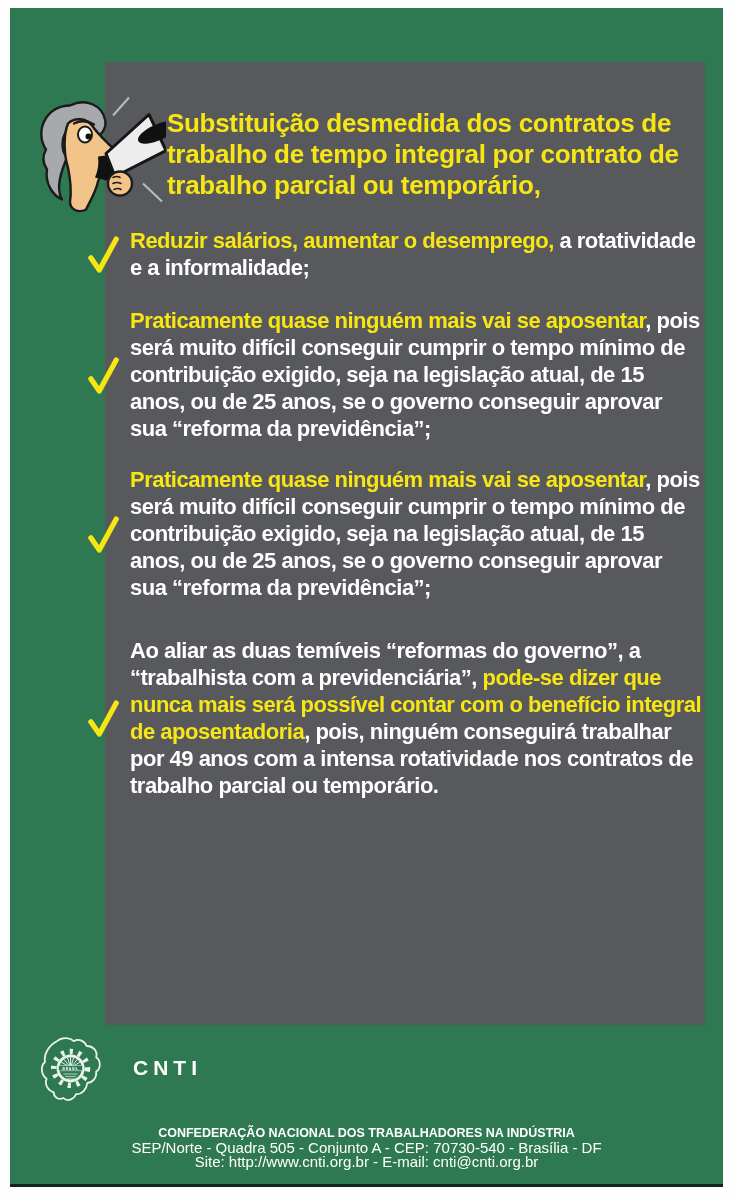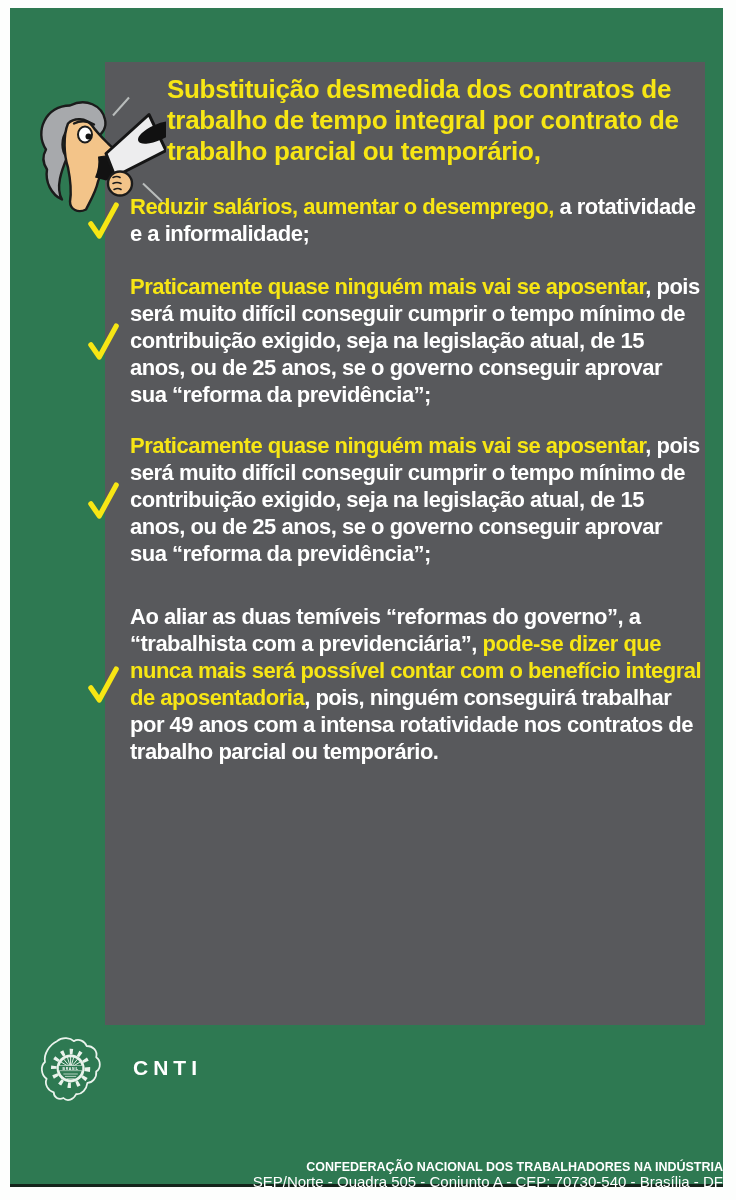--- a/index.html
+++ b/index.html
@@ -14,21 +14,21 @@
   .poster{
     position:absolute;left:10px;top:8px;width:713px;height:1179px;
     background:var(--green);border-bottom:3px solid #15241B;
   }
   .panel{
     position:absolute;left:95px;top:54px;width:600px;height:963px;
     background:var(--gray);padding-top:12px;
   }
   .title{
     margin-left:62px;width:545px;
-    font-size:26px;line-height:31px;font-weight:bold;letter-spacing:-0.3px;
+    font-size:26px;line-height:31px;font-weight:bold;letter-spacing:-0.3px;margin-top:34px;
   }
   .title .lead{color:var(--yellow);}
   .title .rest{display:block;color:var(--white);}
   .item{
     display:flex;align-items:center;margin-left:-17px;width:614px;
   }
   .item-1{margin-top:26px;}
   .item-2{margin-top:32px;}
   .item-3{margin-top:28px;}
   .item-4{margin-top:26px;}
@@ -45,21 +45,21 @@
   .logo-block{
     position:absolute;left:0;top:1022px;width:100%;
     display:flex;flex-direction:row;align-items:center;
   }
   .logo-block svg{width:118px;height:80px;}
   .logo-acronym{
     margin-top:-4px;color:var(--white);font-weight:bold;font-size:21px;
     letter-spacing:5px;text-indent:5px;
   }
   .footer-text{
-    position:absolute;left:0;top:1152px;width:100%;text-align:right;color:var(--white);
+    position:absolute;left:0;top:1118px;width:100%;text-align:center;color:var(--white);
   }
   .footer-text .org{font-size:12.5px;font-weight:bold;line-height:15px;}
   .footer-text .line{font-size:15px;line-height:14px;}
 </style>
 </head>
 <body>
 
 <div class="poster">
 
   <div class="panel">
@@ -164,15 +164,16 @@
         <line x1="55" y1="58" x2="69" y2="58"></line>
         <line x1="57" y1="61" x2="67" y2="61"></line>
       </g>
     </svg>
     <div class="logo-acronym">CNTI</div>
   </div>
 
   <div class="footer-text">
     <div class="org">CONFEDERAÇÃO NACIONAL DOS TRABALHADORES NA INDÚSTRIA</div>
     <div class="line">SEP/Norte - Quadra 505 - Conjunto A - CEP: 70730-540 - Brasília - DF</div>
+    <div class="line">Site: http://www.cnti.org.br - E-mail: cnti@cnti.org.br</div>
   </div>
 
 </div>
 
 </body></html>

